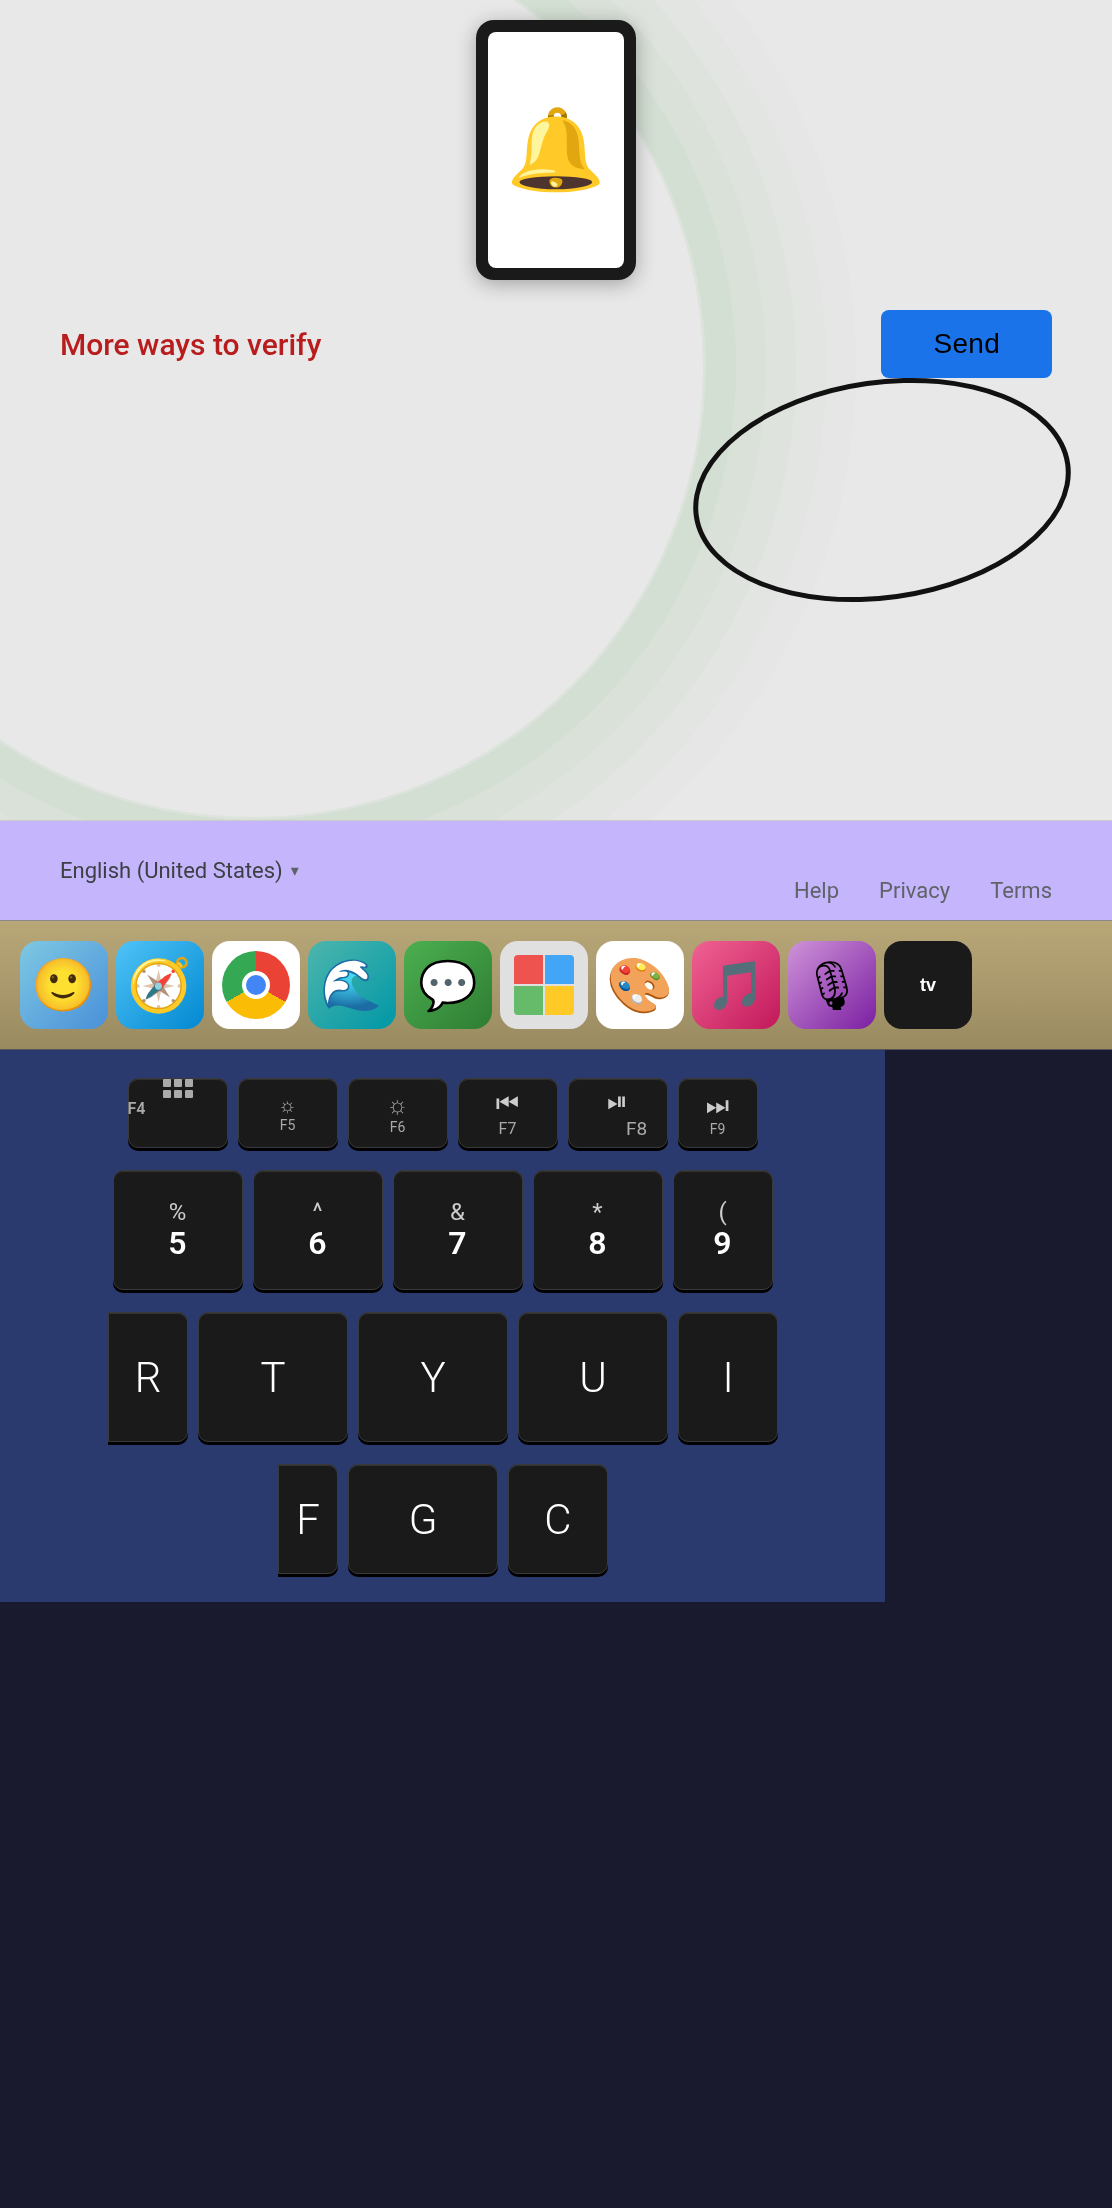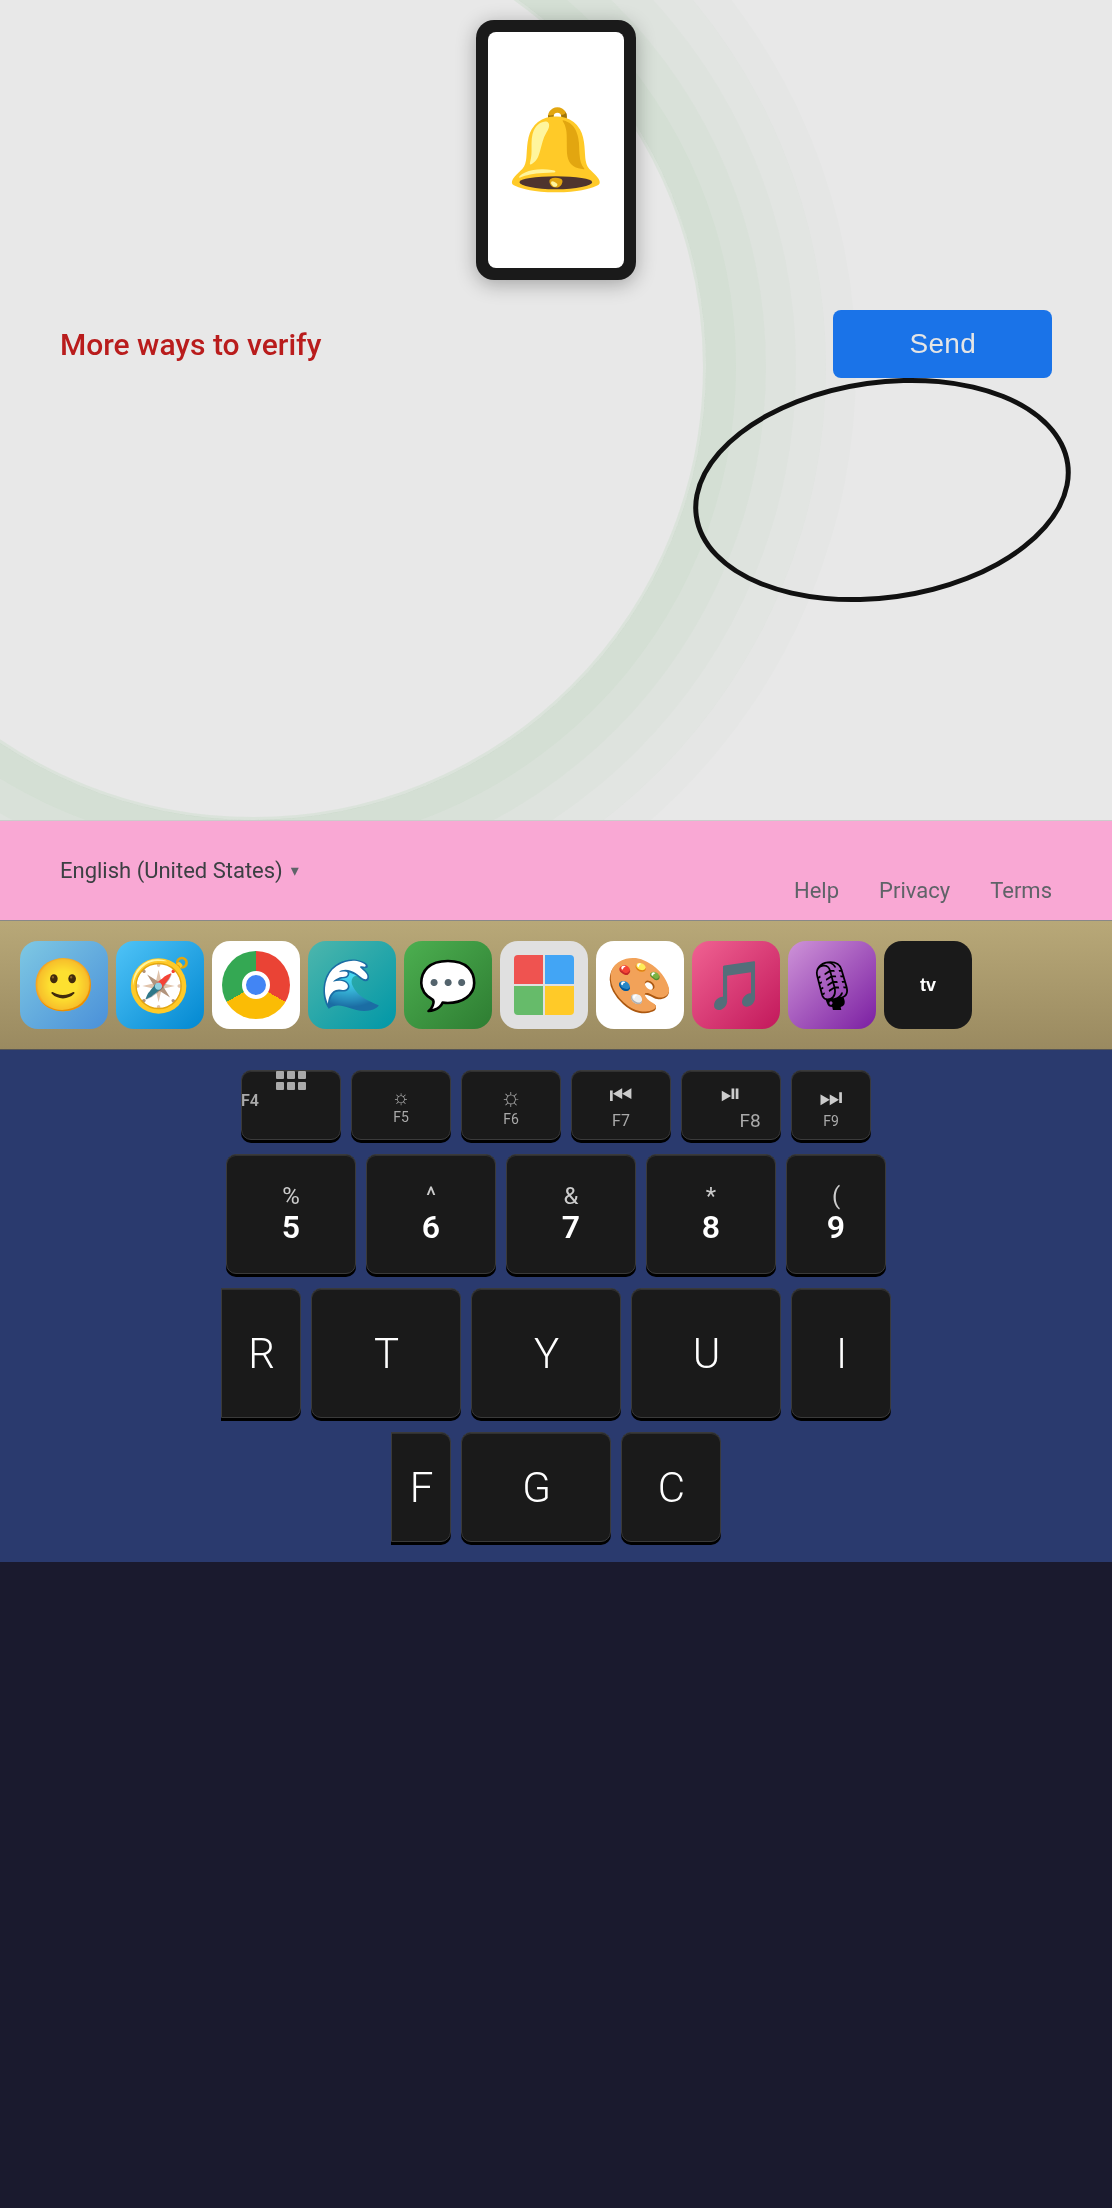--- a/index.html
+++ b/index.html
@@ -130,38 +130,38 @@
     .more-ways-link {
       font-size: 30px;
       color: #b91c1c;
       font-weight: 500;
       text-decoration: none;
       cursor: pointer;
     }
 
     .send-button {
       background: #1a73e8;
-      color: #e5e5e5;
+      color: #000000;
       border: none;
       border-radius: 8px;
-      padding: 18px 76px;
+      padding: 18px 52px;
       font-size: 28px;
       font-weight: 500;
       cursor: pointer;
       letter-spacing: 0.3px;
     }
 
     
     .footer-bar {
       position: absolute;
       bottom: 0;
       left: 0;
       right: 0;
       height: 100px;
-      background: #f9a8d4;
+      background: #c4b5fd;
       display: flex;
       align-items: center;
       padding: 0 60px;
       border-top: 1px solid #ccc;
     }
     .footer-lang {
       display: flex;
       align-items: center;
       gap: 8px;
       font-size: 22px;
@@ -234,27 +234,27 @@
     .chrome-inner {
       width: 28px;
       height: 28px;
       border-radius: 50%;
       background: #4285f4;
       border: 4px solid white;
     }
 
     
     .keyboard-area {
-      width: 1112px;
+      width: 885px;
       background: #2a3a6e;
       flex: 1;
-      padding: 20px 10px;
+      padding: 28px 10px;
       display: flex;
       flex-direction: column;
-      gap: 14px;
+      gap: 22px;
     }
 
     .keyboard-row {
       display: flex;
       gap: 10px;
       justify-content: center;
       align-items: center;
     }
 
     .key {

